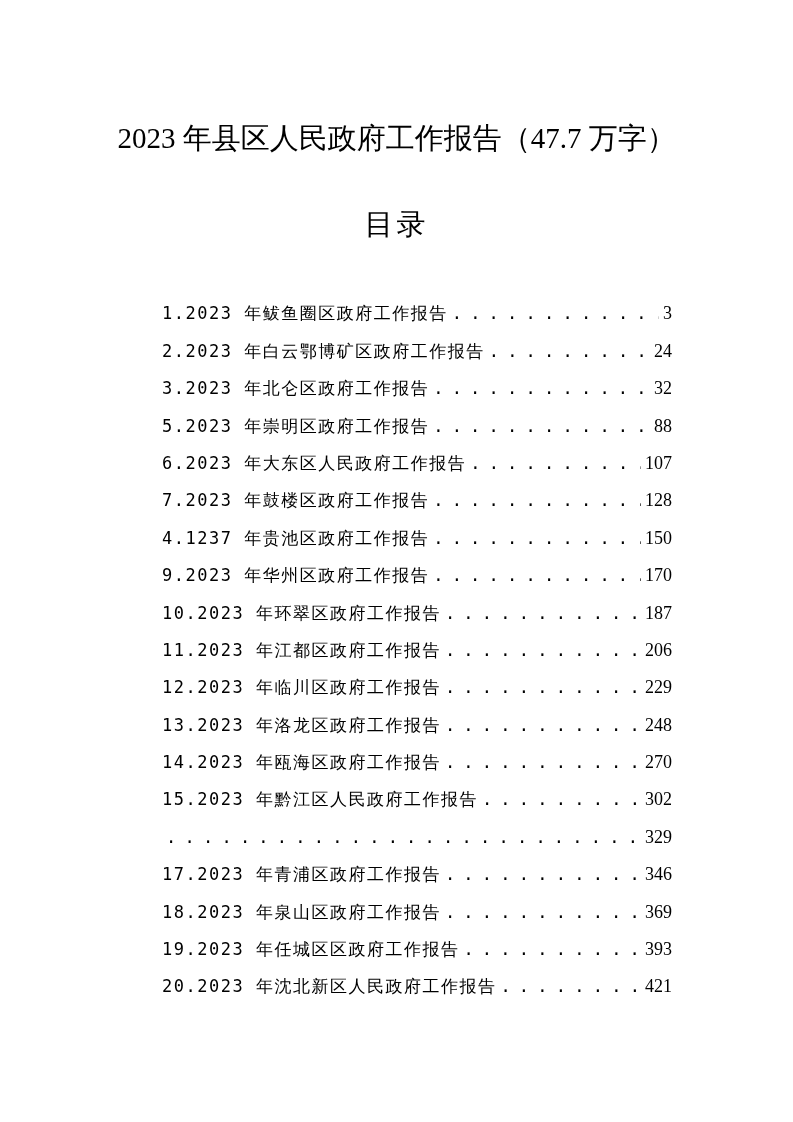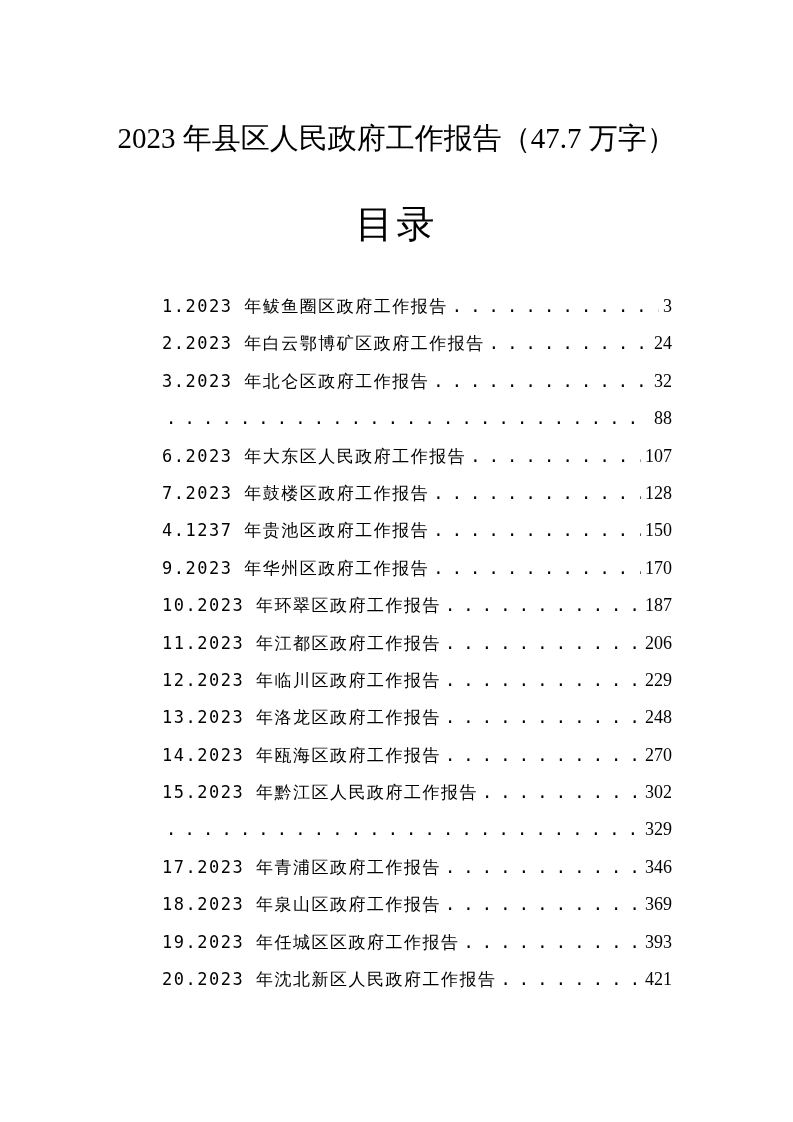--- a/index.html
+++ b/index.html
@@ -33,36 +33,36 @@
       letter-spacing: 0px;
       white-space: nowrap;
     }
     .toc-heading {
       position: absolute;
       top: 192px;
       left: 0;
       width: 793px;
       text-align: center;
       font-family: "Liberation Serif", "DejaVu Serif", serif;
-      font-size: 38px;
+      font-size: 29px;
       line-height: 40px;
       letter-spacing: 3px;
     }
     .toc-list {
       position: absolute;
       top: 279px;
       left: 162px;
       width: 510px;
       margin: 0;
       padding: 0;
       list-style: none;
     }
     .toc-item {
       display: flex;
-      align-items: flex-start;
+      align-items: flex-end;
       height: 37.4px;
       font-family: "DejaVu Sans Mono", "Liberation Mono", monospace;
       font-size: 17px;
       line-height: 30px;
       white-space: nowrap;
       overflow: hidden;
     }
     .toc-label {
       flex: 0 0 auto;
       letter-spacing: 1.5px;
@@ -101,20 +101,21 @@
       <span class="toc-label">2.2023 年白云鄂博矿区政府工作报告</span>
       <span class="toc-leader"></span>
       <span class="toc-page">24</span>
     </li>
     <li class="toc-item">
       <span class="toc-label">3.2023 年北仑区政府工作报告</span>
       <span class="toc-leader"></span>
       <span class="toc-page">32</span>
     </li>
     <li class="toc-item">
+      <span class="toc-label">5.2023 年崇明区政府工作报告</span>
       <span class="toc-leader"></span>
       <span class="toc-page">88</span>
     </li>
     <li class="toc-item">
       <span class="toc-label">6.2023 年大东区人民政府工作报告</span>
       <span class="toc-leader"></span>
       <span class="toc-page">107</span>
     </li>
     <li class="toc-item">
       <span class="toc-label">7.2023 年鼓楼区政府工作报告</span>

